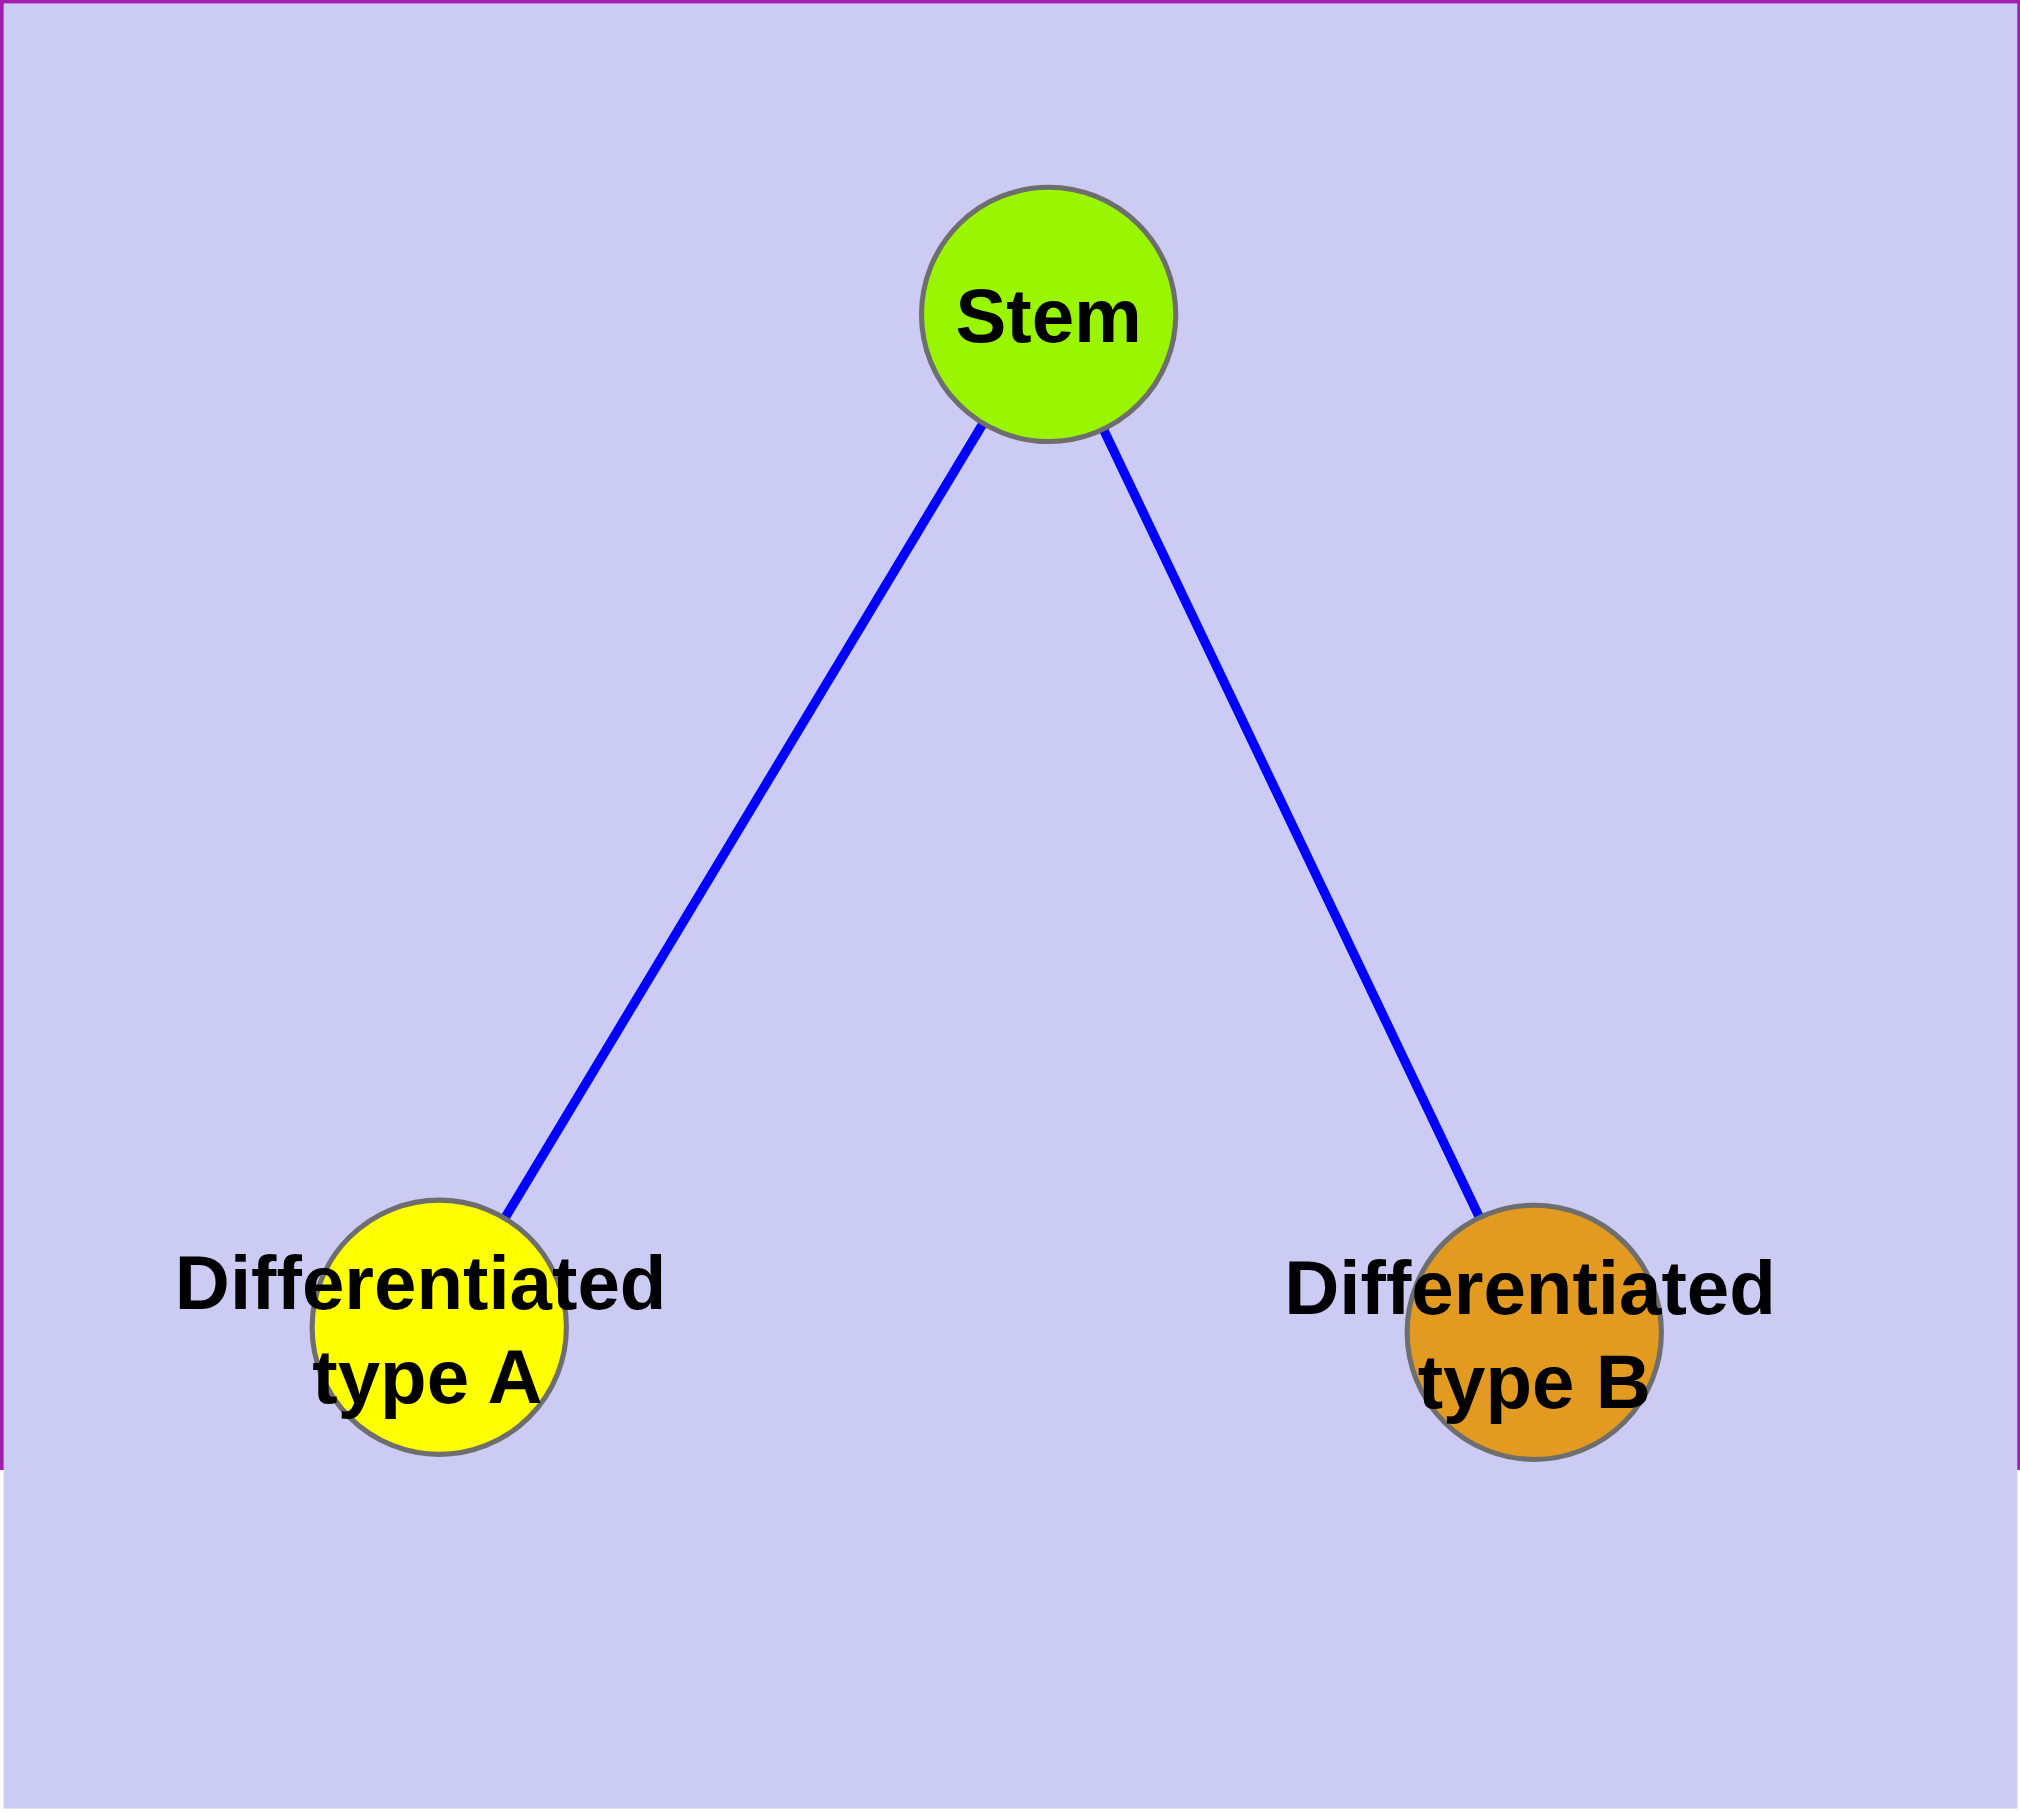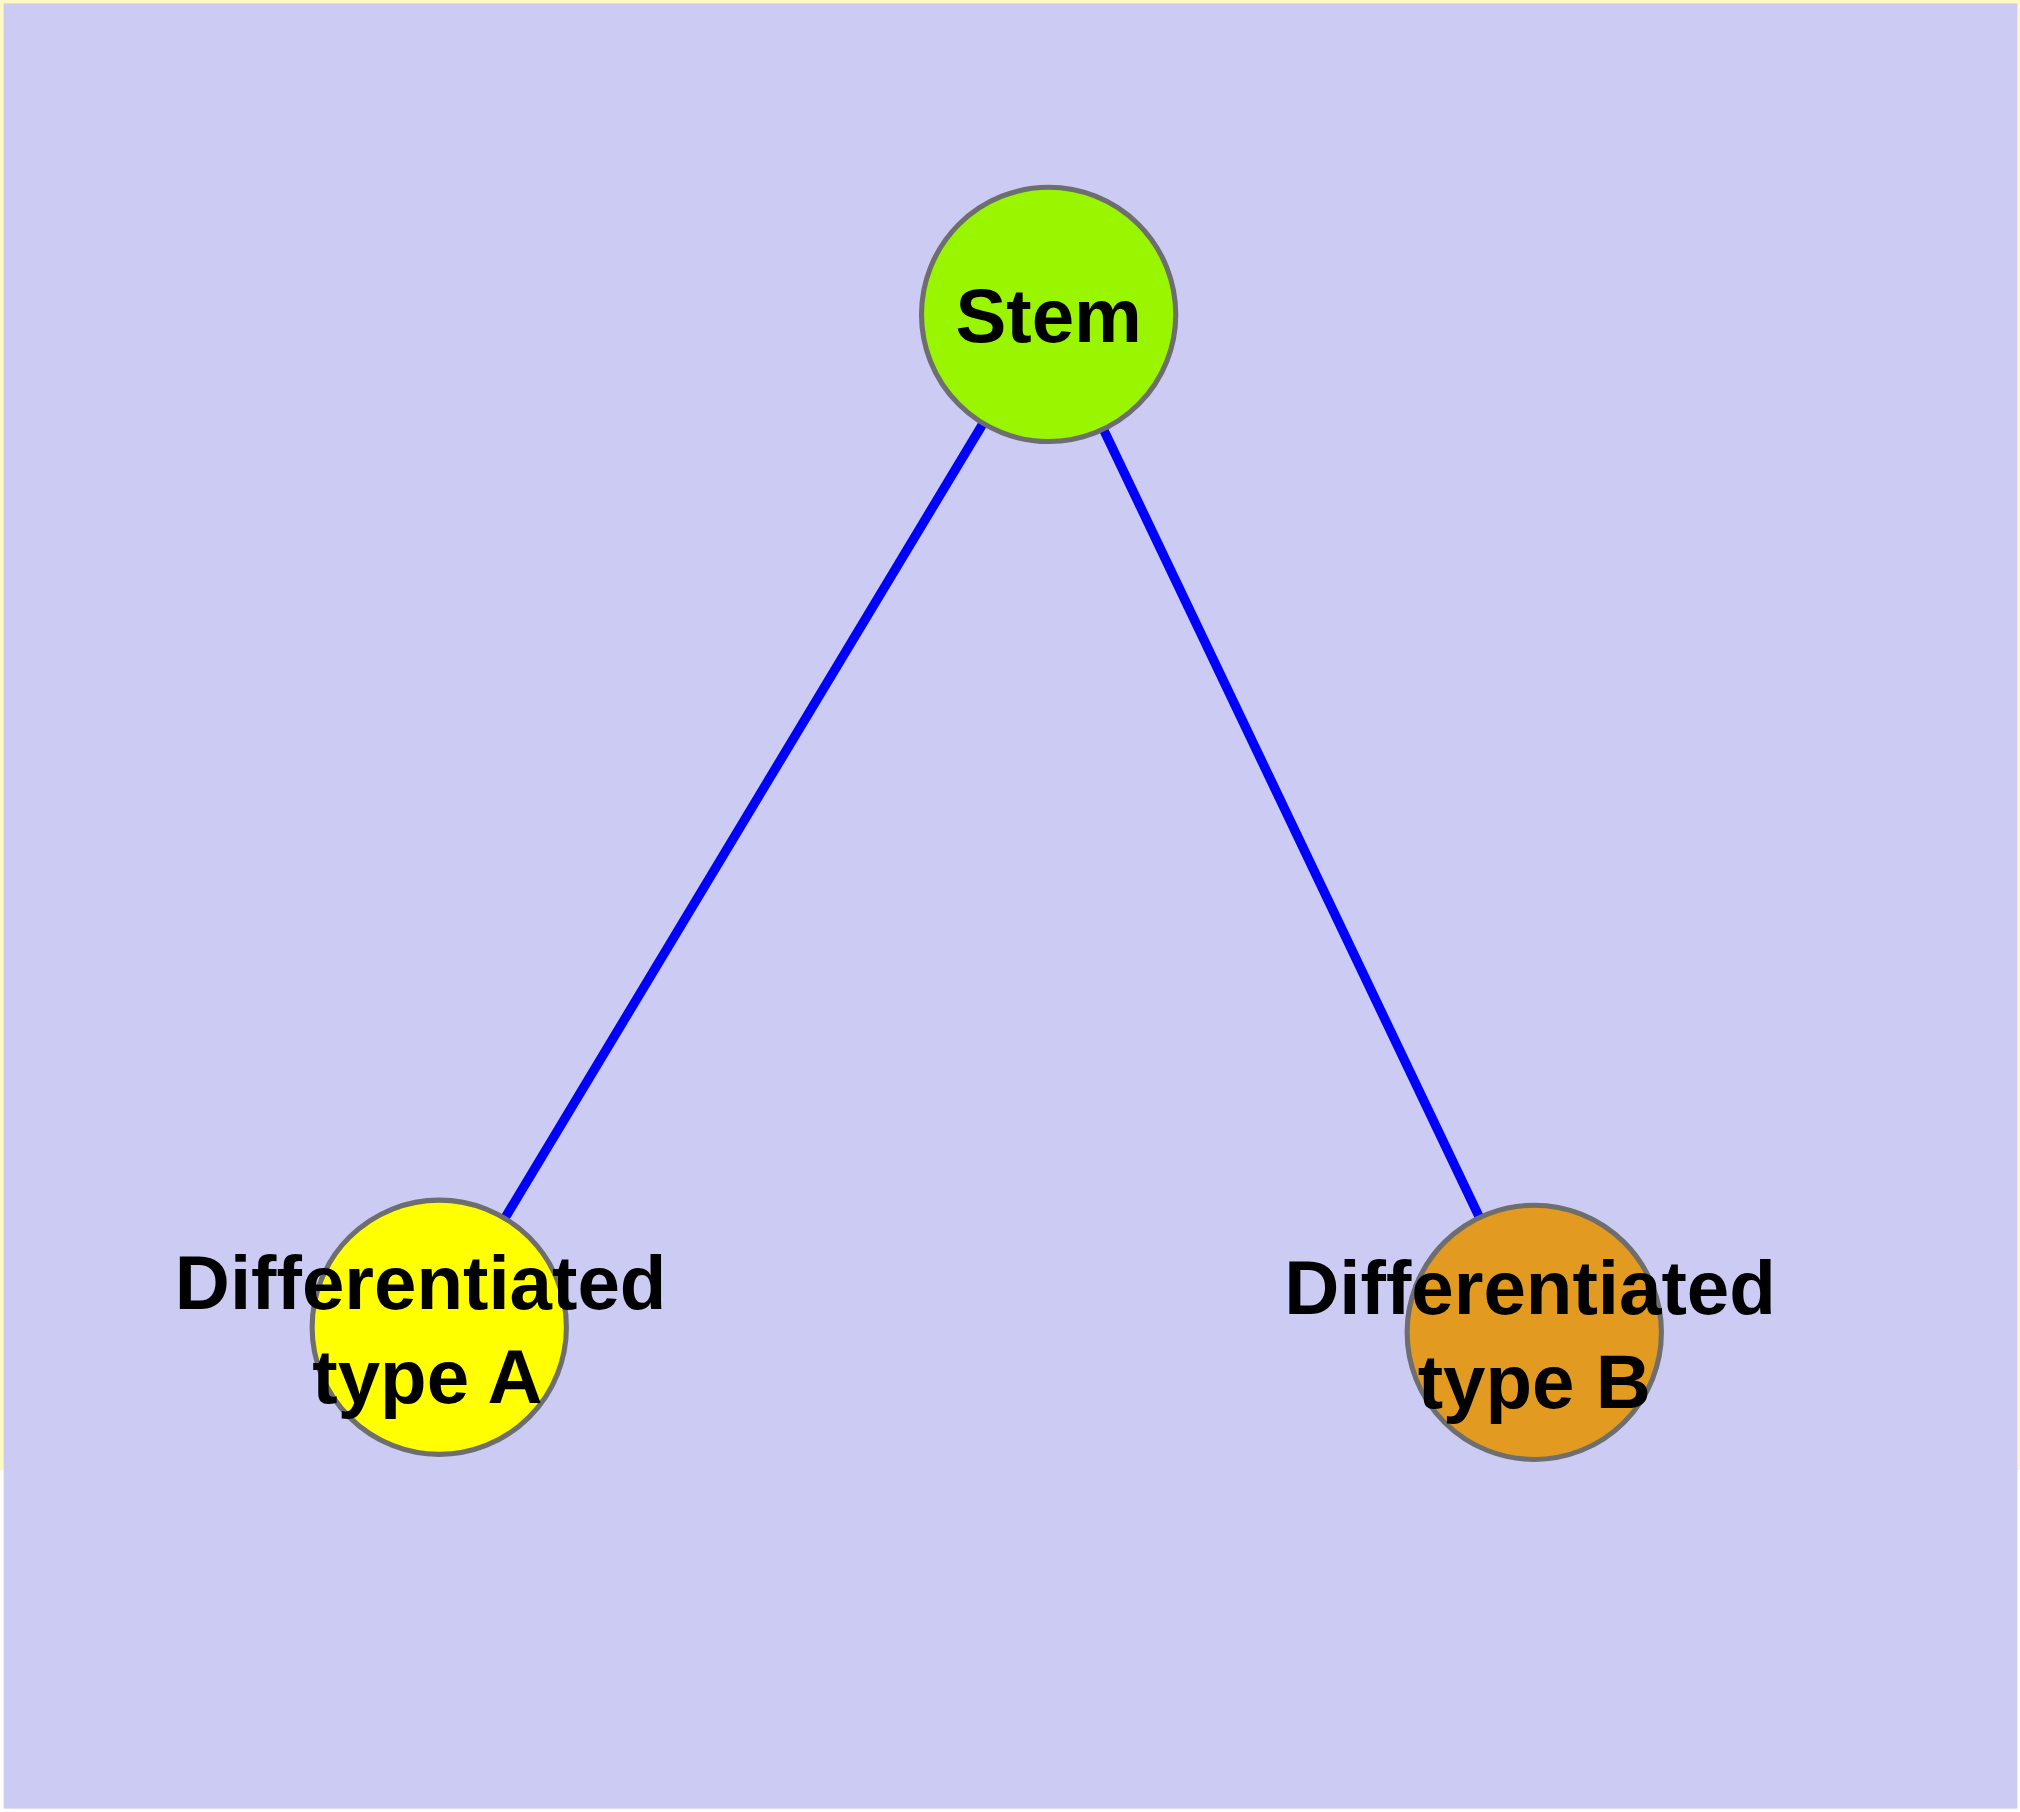--- a/index.html
+++ b/index.html
@@ -7,21 +7,21 @@
     padding: 0;
     background: #ffffff;
     width: 2021px;
     height: 1812px;
     overflow: hidden;
   }
   #canvas {
     position: relative;
     width: 2021px;
     height: 1470px;
-    background: #fef9c3;
+    background: #a21caf;
   }
   svg {
     display: block;
   }
   .node-label {
     font-family: "Liberation Sans", "DejaVu Sans", sans-serif;
     font-weight: bold;
     font-size: 90px;
     text-anchor: middle;
   }

